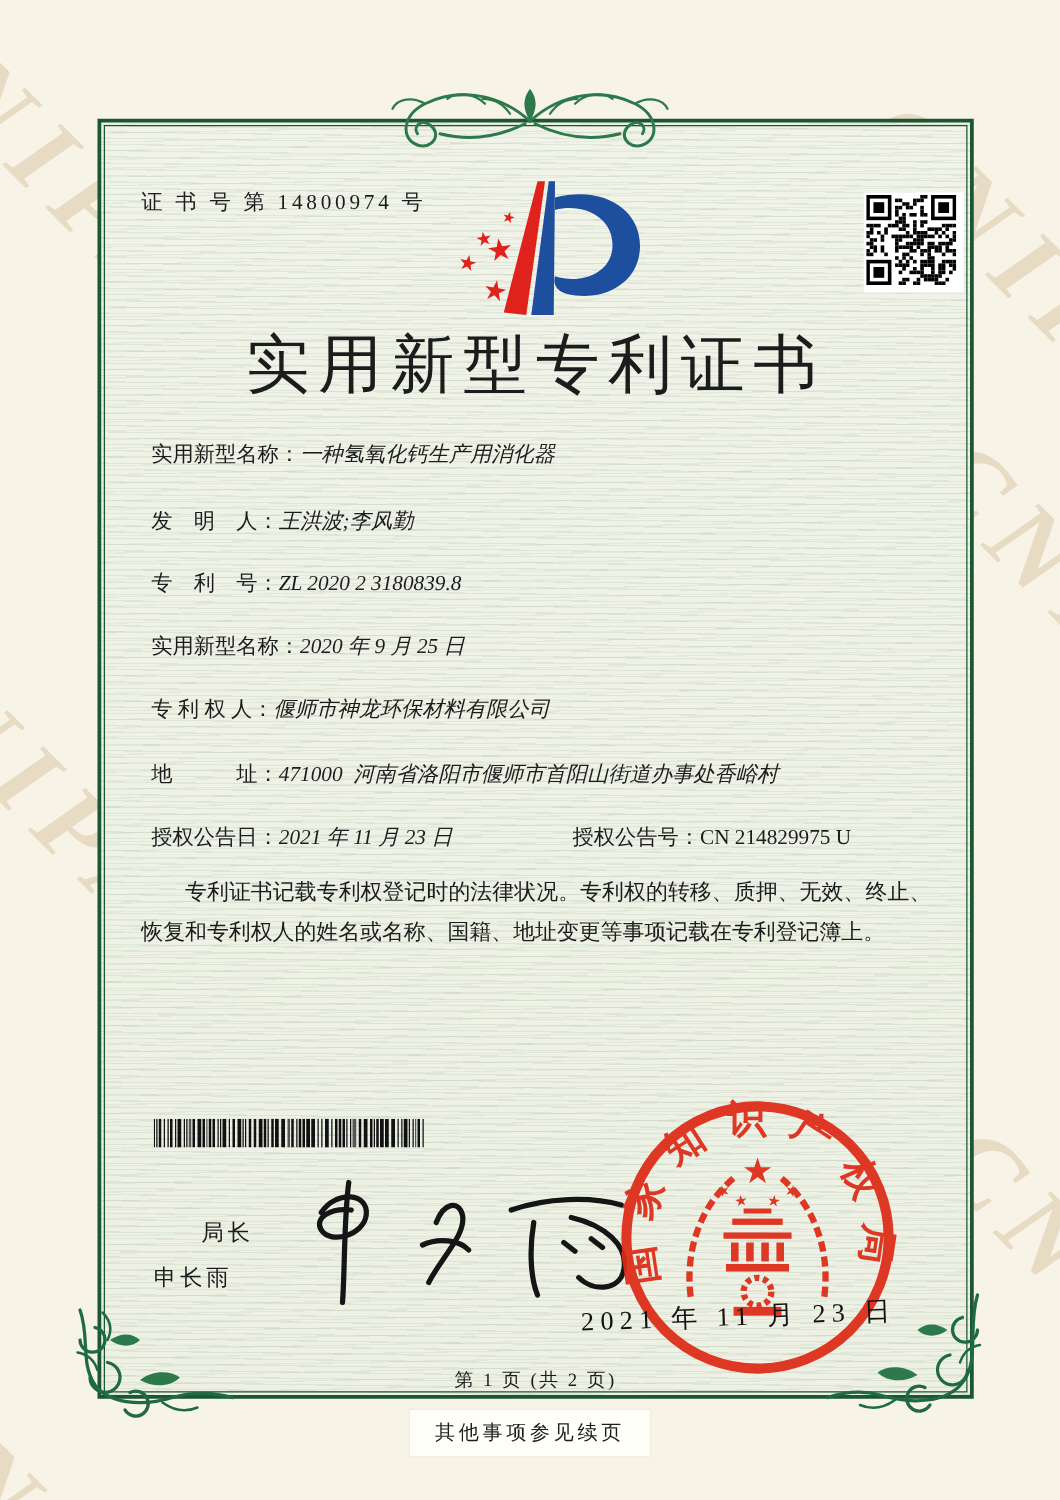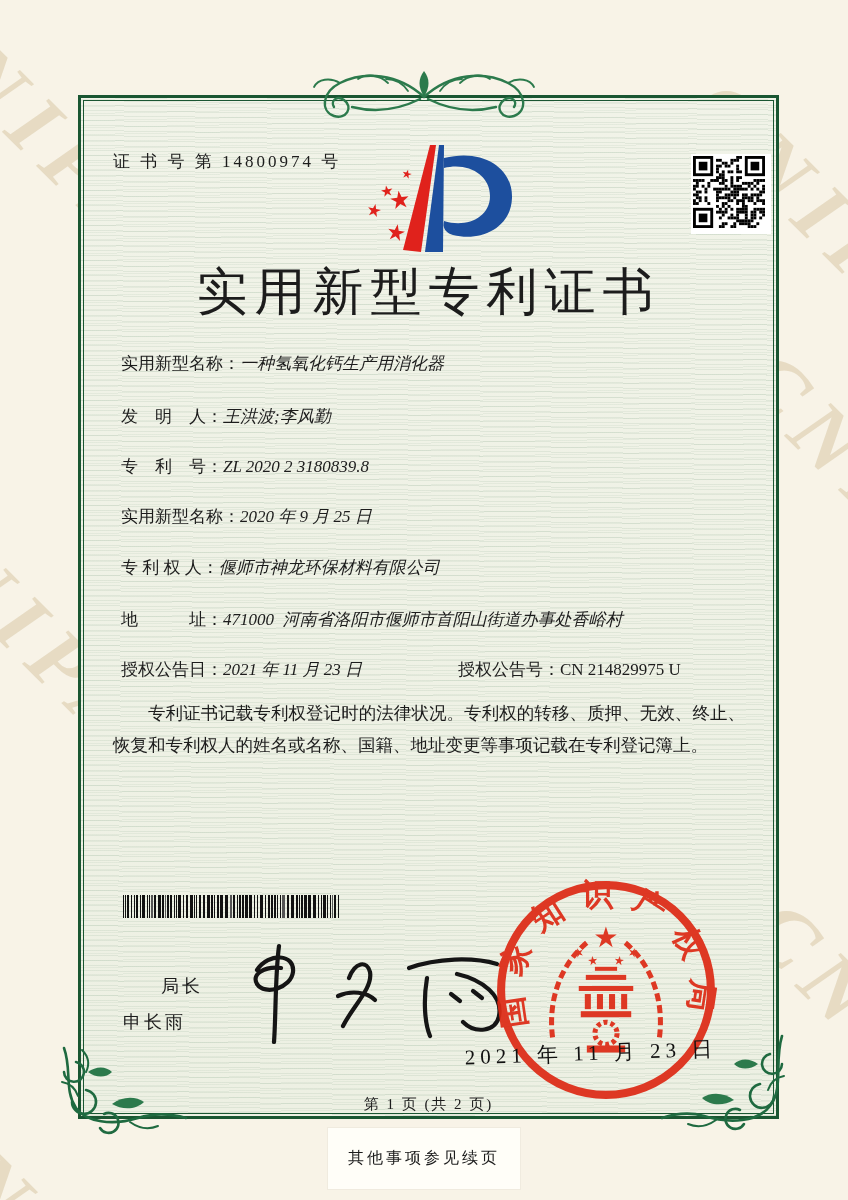--- a/index.html
+++ b/index.html
@@ -56,21 +56,21 @@
   .director-name{position:absolute;left:42px;top:912px;font-size:18px;letter-spacing:3px;}
   .signature{position:absolute;left:160px;top:836px;width:290px;height:118px;}
   .seal{position:absolute;left:409px;top:776px;width:232px;height:232px;opacity:.93;}
   .seal-date{
     position:absolute;left:300px;top:941px;width:420px;text-align:center;
     font-size:21px;letter-spacing:5px;color:#111;transform:rotate(-2deg);z-index:5;
   }
   .page-num{position:absolute;left:0;top:997px;width:100%;text-align:center;font-size:15px;letter-spacing:2px;}
   .note-box{
     position:absolute;left:328px;top:1128px;z-index:3;background:#fffef8;
-    padding:20px 20px;font-size:16px;letter-spacing:3px;box-shadow:0 0 0 1px rgba(0,0,0,0.03);
+    padding:8px 20px;font-size:16px;letter-spacing:3px;box-shadow:0 0 0 1px rgba(0,0,0,0.03);
   }
   
   .flourish{position:absolute;z-index:4;pointer-events:none;}
   .fl-top{left:288px;top:57px;width:272px;height:78px;}
   .fl-bl{left:52px;top:1042px;width:140px;height:100px;}
   .fl-br{left:656px;top:1032px;width:140px;height:110px;}
 </style>
 </head>
 <body>
 

